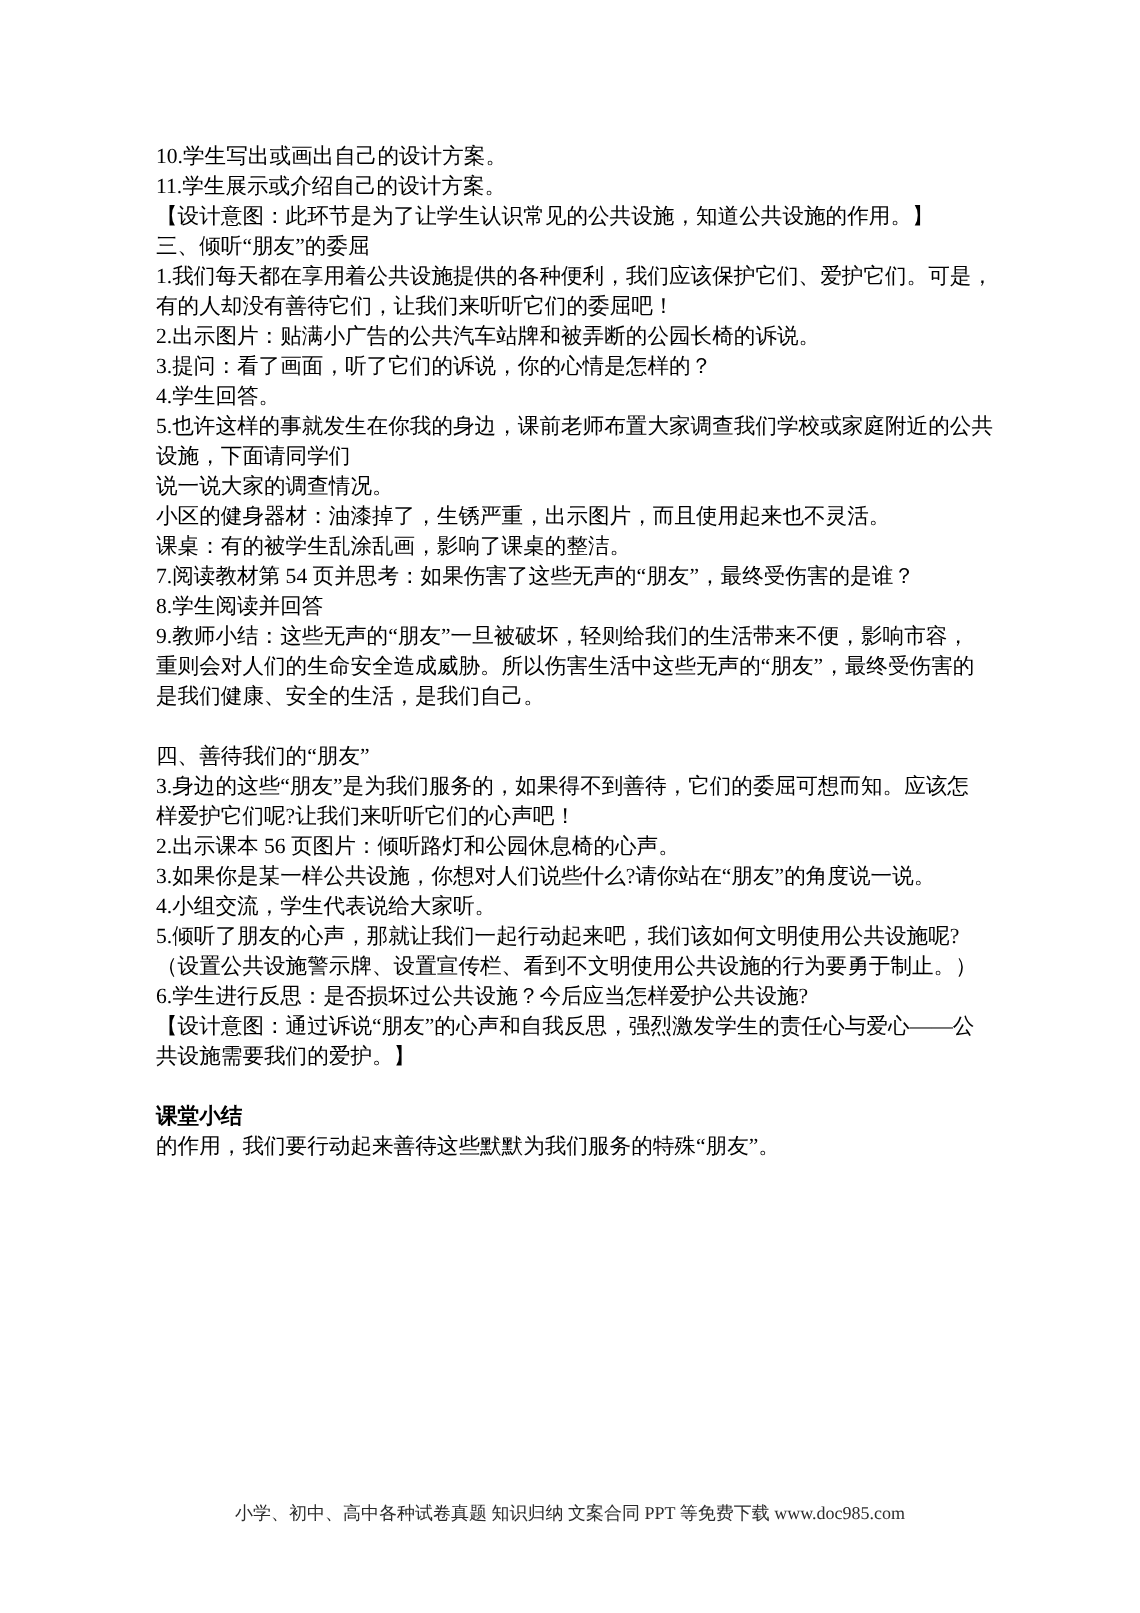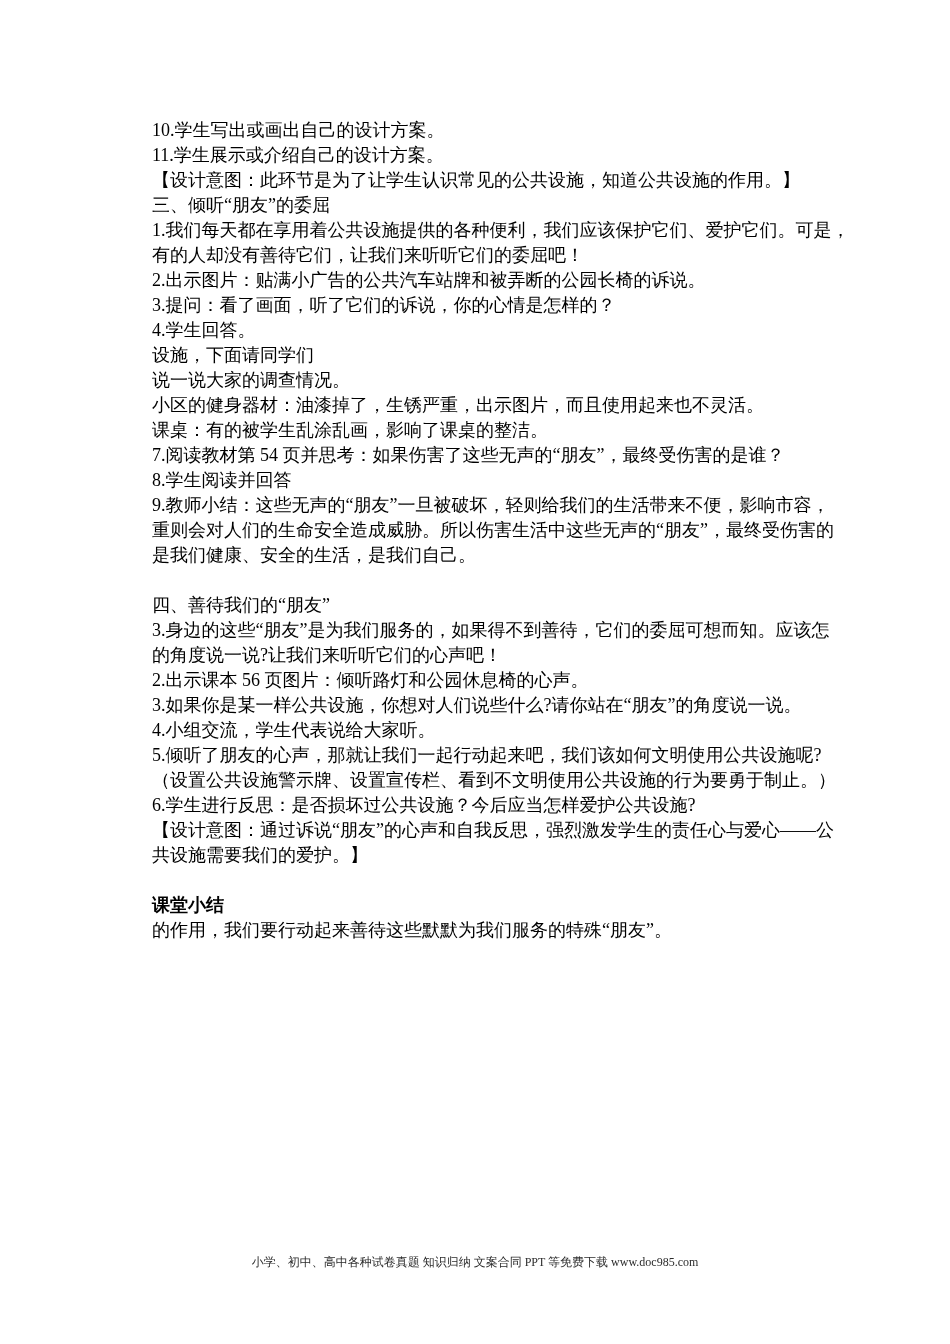--- a/index.html
+++ b/index.html
@@ -10,21 +10,21 @@
   .page {
     position: relative;
     width: 950px;
     height: 1344px;
     background: #ffffff;
     overflow: hidden;
     font-family: "Liberation Serif", serif;
   }
   .content {
     position: absolute;
-    left: 152px;
+    left: 130px;
     top: 118px;
     width: 707px;
   }
   .line {
     font-size: 18px;
     line-height: 25px;
     height: 25px;
     color: #000000;
     white-space: nowrap;
     letter-spacing: 0px;
@@ -34,53 +34,54 @@
   }
   .line.bold {
     font-weight: bold;
   }
   .footer {
     position: absolute;
     left: 0;
     top: 1251px;
     width: 950px;
     text-align: center;
-    font-size: 12px;
+    font-size: 15px;
     line-height: 22px;
     color: #2b2b2b;
     font-family: "Liberation Serif", serif;
   }
 </style>
 </head>
 <body>
 
 <div class="page">
   <div class="content">
     <div class="line">10.学生写出或画出自己的设计方案。</div>
     <div class="line">11.学生展示或介绍自己的设计方案。</div>
     <div class="line">【设计意图：此环节是为了让学生认识常见的公共设施，知道公共设施的作用。】</div>
     <div class="line">三、倾听“朋友”的委屈</div>
     <div class="line">1.我们每天都在享用着公共设施提供的各种便利，我们应该保护它们、爱护它们。可是，</div>
     <div class="line">有的人却没有善待它们，让我们来听听它们的委屈吧！</div>
     <div class="line">2.出示图片：贴满小广告的公共汽车站牌和被弄断的公园长椅的诉说。</div>
     <div class="line">3.提问：看了画面，听了它们的诉说，你的心情是怎样的？</div>
     <div class="line">4.学生回答。</div>
+    <div class="line">5.也许这样的事就发生在你我的身边，课前老师布置大家调查我们学校或家庭附近的公共</div>
     <div class="line">设施，下面请同学们</div>
     <div class="line">说一说大家的调查情况。</div>
     <div class="line">小区的健身器材：油漆掉了，生锈严重，出示图片，而且使用起来也不灵活。</div>
     <div class="line">课桌：有的被学生乱涂乱画，影响了课桌的整洁。</div>
     <div class="line">7.阅读教材第 54 页并思考：如果伤害了这些无声的“朋友”，最终受伤害的是谁？</div>
     <div class="line">8.学生阅读并回答</div>
     <div class="line">9.教师小结：这些无声的“朋友”一旦被破坏，轻则给我们的生活带来不便，影响市容，</div>
     <div class="line">重则会对人们的生命安全造成威胁。所以伤害生活中这些无声的“朋友”，最终受伤害的</div>
     <div class="line">是我们健康、安全的生活，是我们自己。</div>
     <div class="line blank"></div>
     <div class="line">四、善待我们的“朋友”</div>
     <div class="line">3.身边的这些“朋友”是为我们服务的，如果得不到善待，它们的委屈可想而知。应该怎</div>
-    <div class="line">的角度说一说?让我们来听听它们的心声吧！</div>
+    <div class="line">样爱护它们呢?让我们来听听它们的心声吧！</div>
     <div class="line">2.出示课本 56 页图片：倾听路灯和公园休息椅的心声。</div>
     <div class="line">3.如果你是某一样公共设施，你想对人们说些什么?请你站在“朋友”的角度说一说。</div>
     <div class="line">4.小组交流，学生代表说给大家听。</div>
     <div class="line">5.倾听了朋友的心声，那就让我们一起行动起来吧，我们该如何文明使用公共设施呢?</div>
     <div class="line">（设置公共设施警示牌、设置宣传栏、看到不文明使用公共设施的行为要勇于制止。）</div>
     <div class="line">6.学生进行反思：是否损坏过公共设施？今后应当怎样爱护公共设施?</div>
     <div class="line">【设计意图：通过诉说“朋友”的心声和自我反思，强烈激发学生的责任心与爱心——公</div>
     <div class="line">共设施需要我们的爱护。】</div>
     <div class="line blank"></div>
     <div class="line bold">课堂小结</div>

